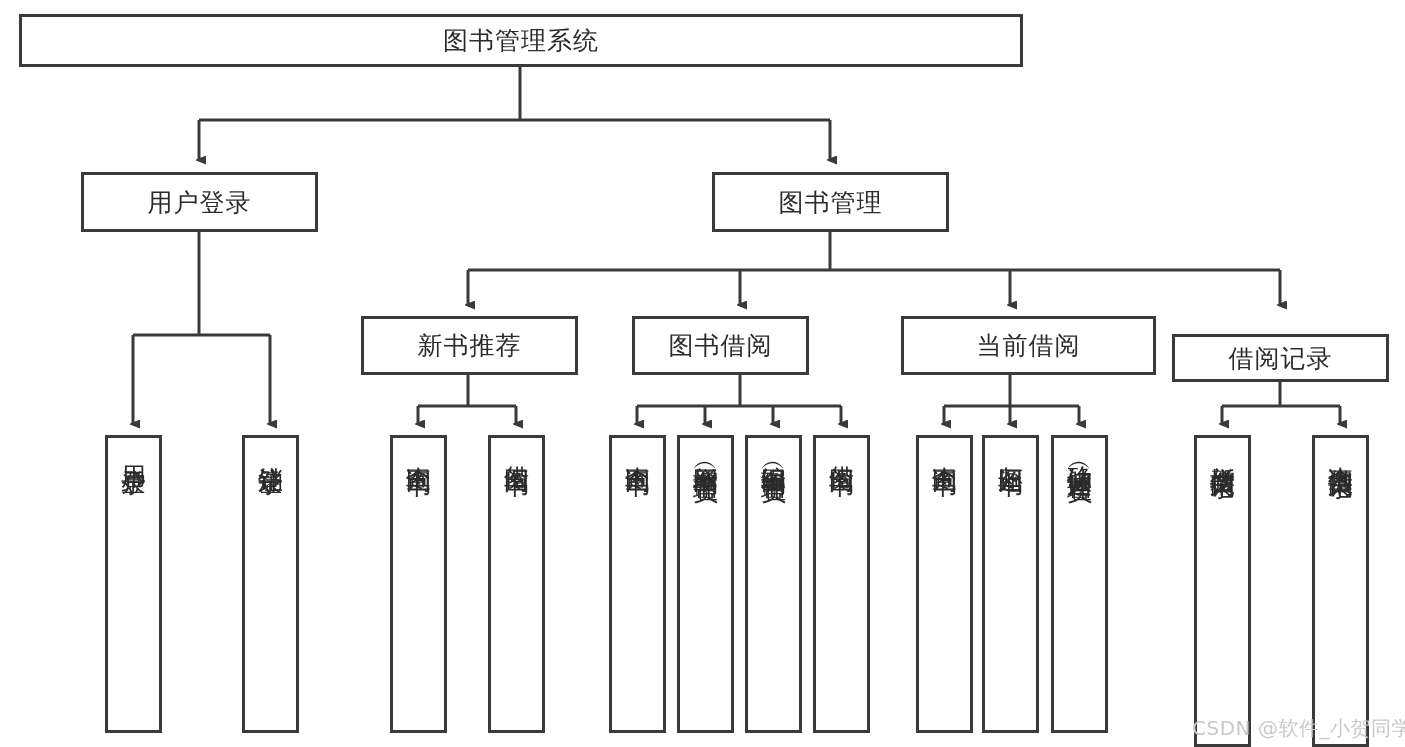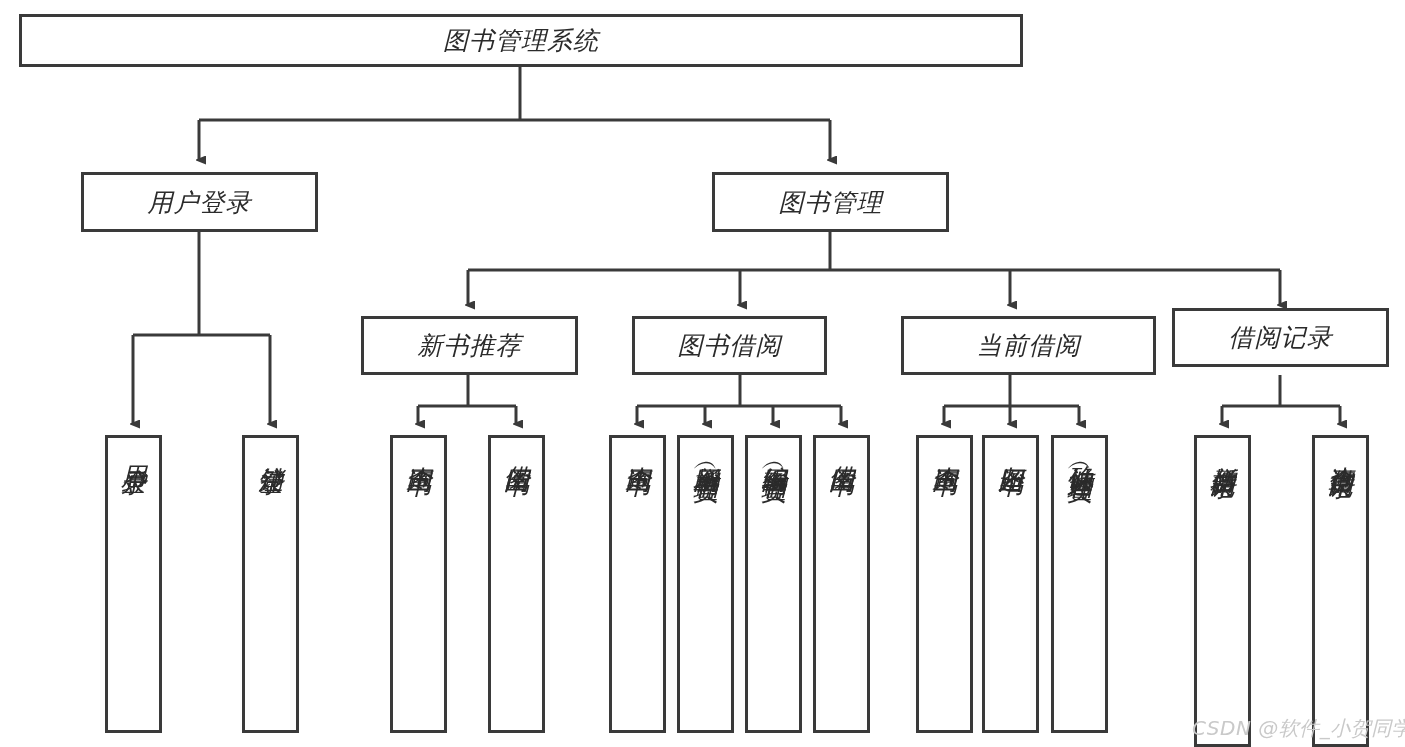--- a/index.html
+++ b/index.html
@@ -9,21 +9,20 @@
   }
   body {
     font-family: "DejaVu Sans", "Liberation Sans", sans-serif;
   }
   #canvas {
     position: relative;
     width: 1405px;
     height: 747px;
     background: #ffffff;
     overflow: hidden;
-    font-style: italic;
   }
   svg.wires {
     position: absolute;
     left: 0;
     top: 0;
     width: 1405px;
     height: 747px;
     pointer-events: none;
   }
   .node {
@@ -124,27 +123,27 @@
   <div class="node horiz" style="left:81px; top:172px; width:237px; height:60px;">
     <span>用户登录</span>
   </div>
   <div class="node horiz" style="left:712px; top:172px; width:237px; height:60px;">
     <span>图书管理</span>
   </div>
 
   <div class="node horiz" style="left:361px; top:316px; width:217px; height:59px;">
     <span>新书推荐</span>
   </div>
-  <div class="node horiz" style="left:632px; top:316px; width:195px; height:59px;">
+  <div class="node horiz" style="left:632px; top:316px; width:177px; height:59px;">
     <span>图书借阅</span>
   </div>
   <div class="node horiz" style="left:901px; top:316px; width:255px; height:59px;">
     <span>当前借阅</span>
   </div>
-  <div class="node horiz" style="left:1172px; top:308px; width:217px; height:59px;">
+  <div class="node horiz" style="left:1172px; top:334px; width:217px; height:48px;">
     <span>借阅记录</span>
   </div>
 
   <div class="node vert" style="left:105px; top:435px; width:57px; height:298px;">
     <span class="vtext">用户登录</span>
   </div>
   <div class="node vert" style="left:242px; top:435px; width:57px; height:298px;">
     <span class="vtext">注销登录</span>
   </div>
 

